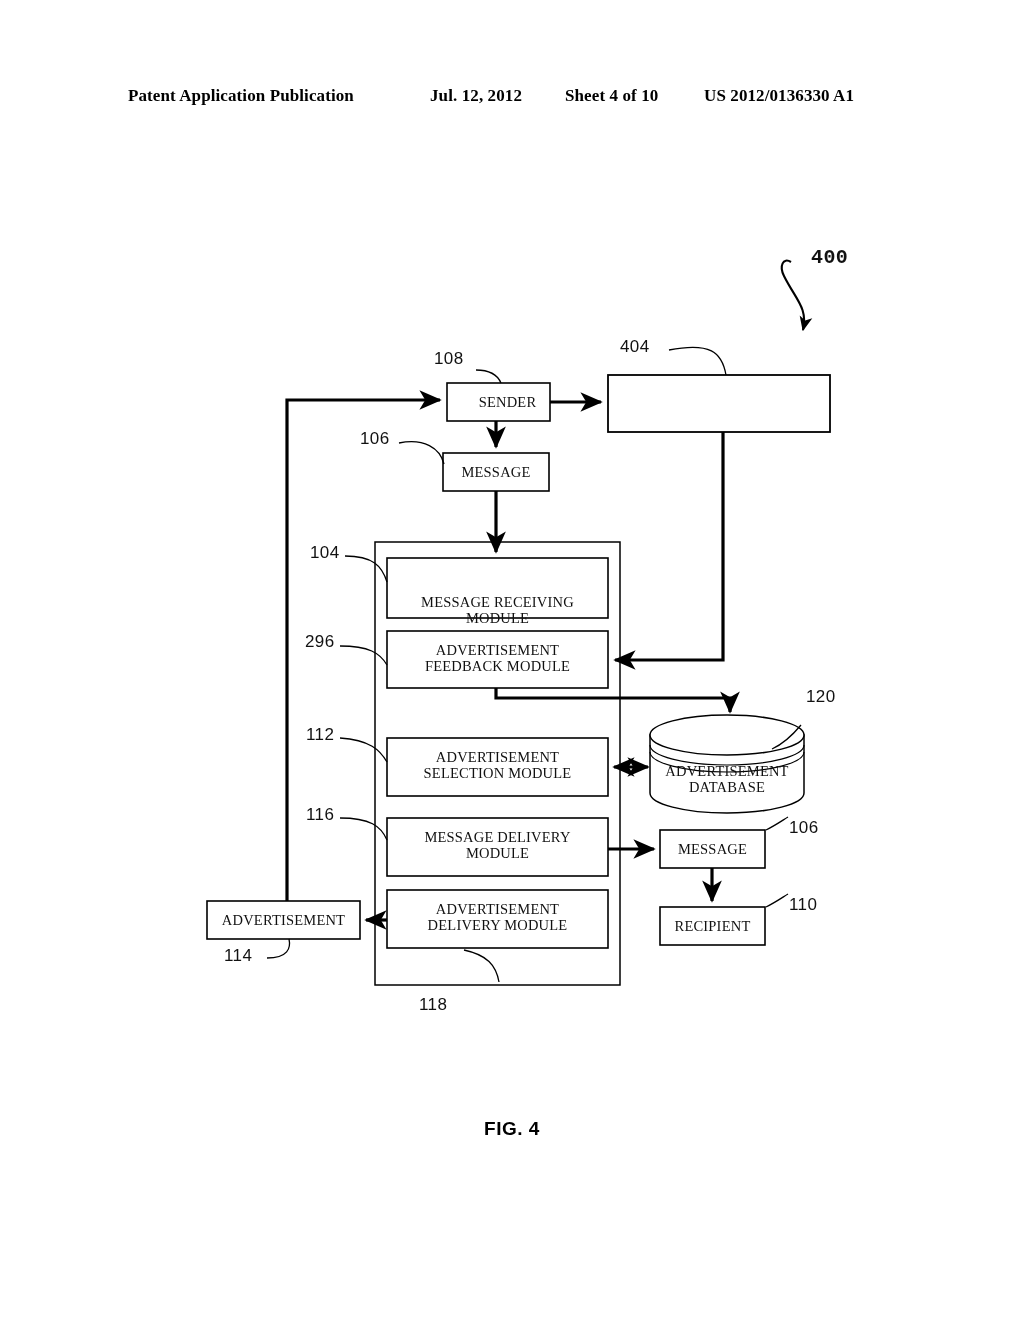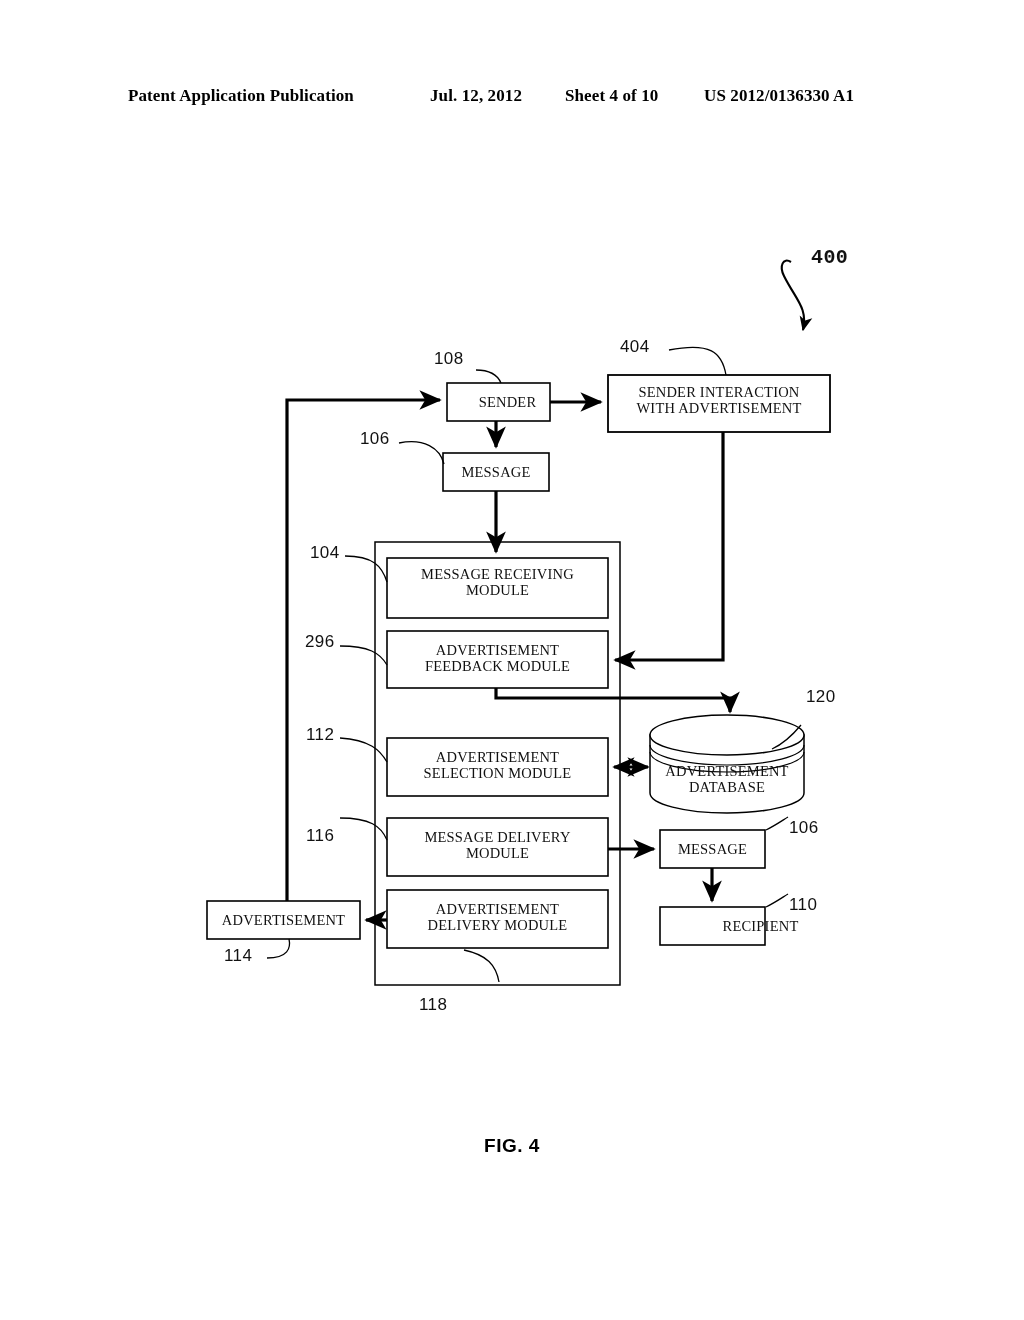--- a/index.html
+++ b/index.html
@@ -76,21 +76,20 @@
   #fig-caption {
     position: absolute;
     left: 0;
     top: 1118px;
     width: 1024px;
     text-align: center;
     font-family: "Liberation Sans", sans-serif;
     font-size: 19px;
     font-weight: bold;
     letter-spacing: 0.5px;
-    margin-top: 17px;
   }
 </style>
 </head>
 <body>
 
 <div id="page-header">
   <span class="h-pub">Patent Application Publication</span>
   <span class="h-date">Jul. 12, 2012</span>
   <span class="h-sheet">Sheet 4 of 10</span>
   <span class="h-num">US 2012/0136330 A1</span>
@@ -184,26 +183,24 @@
 
     <path d="M 801 725 C 791 737 783 744 772 749" fill="none" stroke="#000" stroke-width="1.3"></path>
 
     <path d="M 766 830 C 776 825 783 820 788 817" fill="none" stroke="#000" stroke-width="1.3"></path>
 
     <path d="M 766 907 C 776 902 783 897 788 894" fill="none" stroke="#000" stroke-width="1.3"></path>
   </svg>
 
   <div class="lbl lbl-md" style="left:447px; top:394px; width:121px;">SENDER</div>
 
-  <div class="lbl lbl-md" style="left:608px; top:384px; width:222px;">SENDER INTERACTION
-WITH ADVERTISEMENT</div>
 
   <div class="lbl lbl-md" style="left:443px; top:464px; width:106px;">MESSAGE</div>
 
-  <div class="lbl lbl-md" style="left:387px; top:566px; width:221px;">MESSAGE RECEIVING
+  <div class="lbl lbl-md" style="left:387px; top:594px; width:221px;">MESSAGE RECEIVING
 MODULE</div>
 
   <div class="lbl lbl-md" style="left:387px; top:642px; width:221px;">ADVERTISEMENT
 FEEDBACK MODULE</div>
 
   <div class="lbl lbl-md" style="left:387px; top:749px; width:221px;">ADVERTISEMENT
 SELECTION MODULE</div>
 
   <div class="lbl lbl-md" style="left:387px; top:829px; width:221px;">MESSAGE DELIVERY
 MODULE</div>
@@ -211,37 +208,37 @@
   <div class="lbl lbl-md" style="left:387px; top:901px; width:221px;">ADVERTISEMENT
 DELIVERY MODULE</div>
 
   <div class="lbl lbl-md" style="left:650px; top:763px; width:154px;">ADVERTISEMENT
 DATABASE</div>
 
   <div class="lbl lbl-md" style="left:207px; top:912px; width:153px;">ADVERTISEMENT</div>
 
   <div class="lbl lbl-md" style="left:660px; top:841px; width:105px;">MESSAGE</div>
 
-  <div class="lbl lbl-md" style="left:660px; top:918px; width:105px;padding-left:48px;">RECIPIENT</div>
+  <div class="lbl lbl-md" style="left:660px; top:918px; width:105px;">RECIPIENT</div>
 
   <div class="ref ref-bold" style="left:811px; top:246px;">400</div>
 
   <div class="ref" style="left:434px; top:349px;">108</div>
 
   <div class="ref" style="left:620px; top:337px;">404</div>
 
   <div class="ref" style="left:360px; top:429px;">106</div>
 
   <div class="ref" style="left:310px; top:543px;">104</div>
 
   <div class="ref" style="left:305px; top:632px;">296</div>
 
   <div class="ref" style="left:306px; top:725px;">112</div>
 
-  <div class="ref" style="left:306px; top:826px;">116</div>
+  <div class="ref" style="left:306px; top:805px;">116</div>
 
   <div class="ref" style="left:419px; top:995px;">118</div>
 
   <div class="ref" style="left:224px; top:946px;">114</div>
 
   <div class="ref" style="left:806px; top:687px;">120</div>
 
   <div class="ref" style="left:789px; top:818px;">106</div>
 
   <div class="ref" style="left:789px; top:895px;">110</div>

